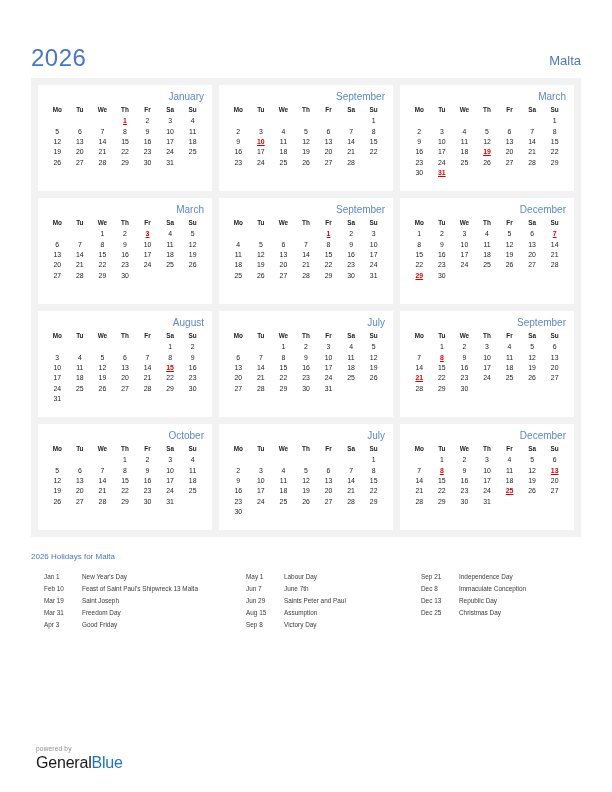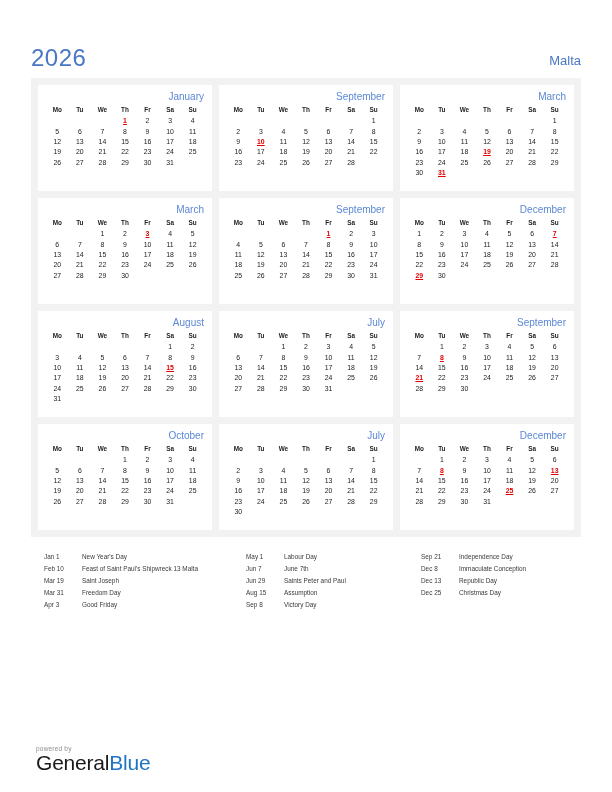--- a/index.html
+++ b/index.html
@@ -139,21 +139,21 @@
     left: 36px;
     bottom: 20px;
   }
   .powered {
     font-size: 6.5px;
     color: #8d8d8d;
     line-height: 9px;
     letter-spacing: 0.2px;
   }
   .logo {
-    font-size: 21px;
+    font-size: 16px;
     line-height: 19px;
     letter-spacing: -0.2px;
   }
   .logo .general { color: #1a1a1a; }
   .logo .blue { color: #1f74c4; }
 </style>
 </head>
 <body>
 
 <div class="page">
@@ -1026,20 +1026,21 @@
                 <td class="empty">&nbsp;</td>
                 <td class="empty">&nbsp;</td>
               </tr>
             </tbody>
           </table>
         </div>
       </div>
   </div>
 
   <div class="holidays">
+    <div class="holidays-title">2026 Holidays for Malta</div>
     <div class="holiday-cols">
         <div class="hcol hcol-1">
           <div class="hrow">
             <div class="hdate">Jan 1</div>
             <div class="hname">New Year's Day</div>
           </div>
           <div class="hrow">
             <div class="hdate">Feb 10</div>
             <div class="hname">Feast of Saint Paul's Shipwreck 13 Malta</div>
           </div>

